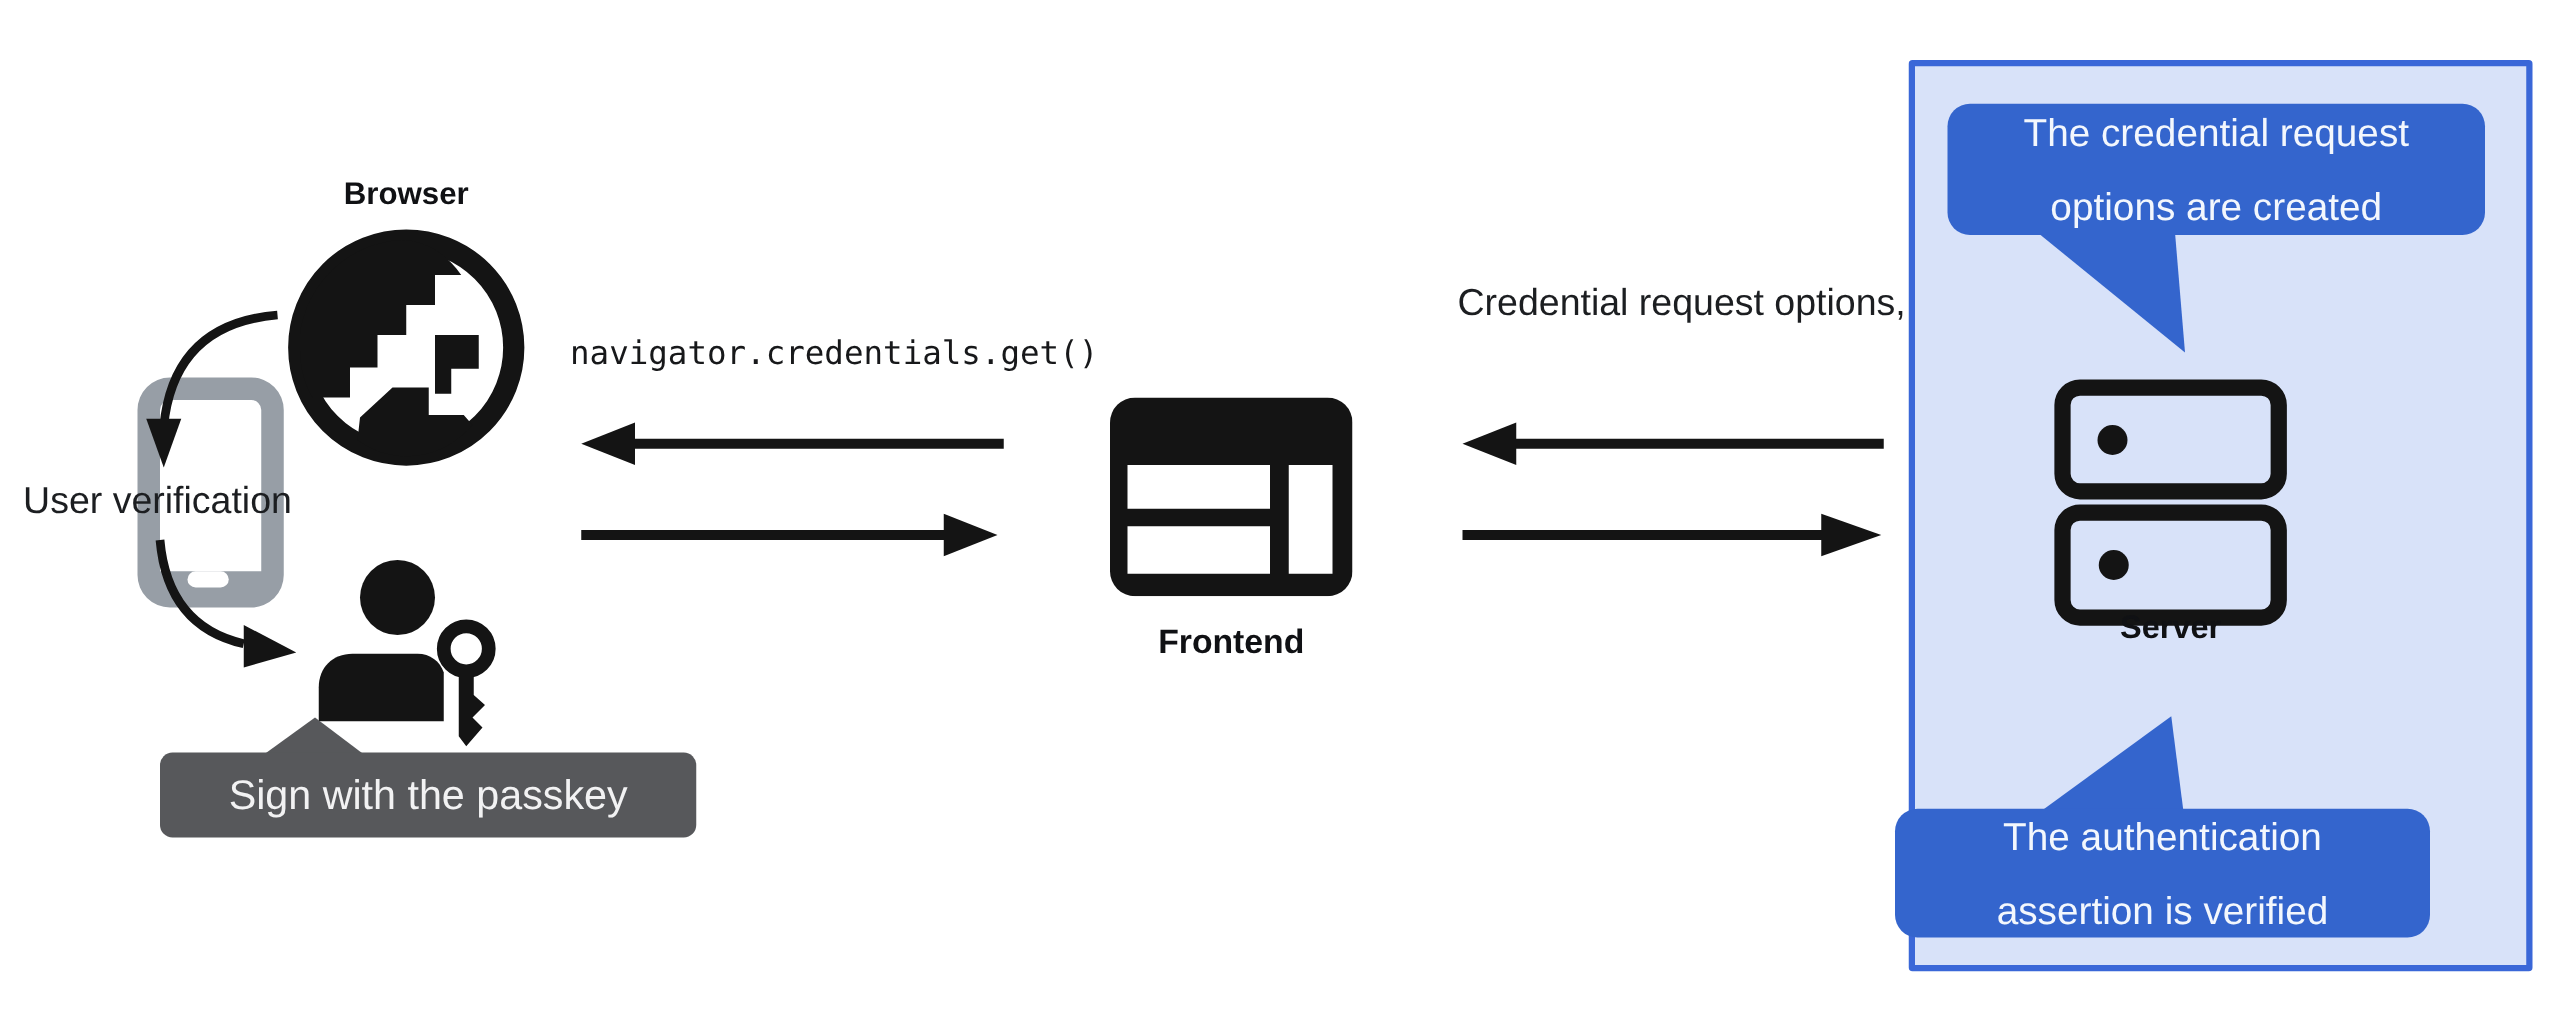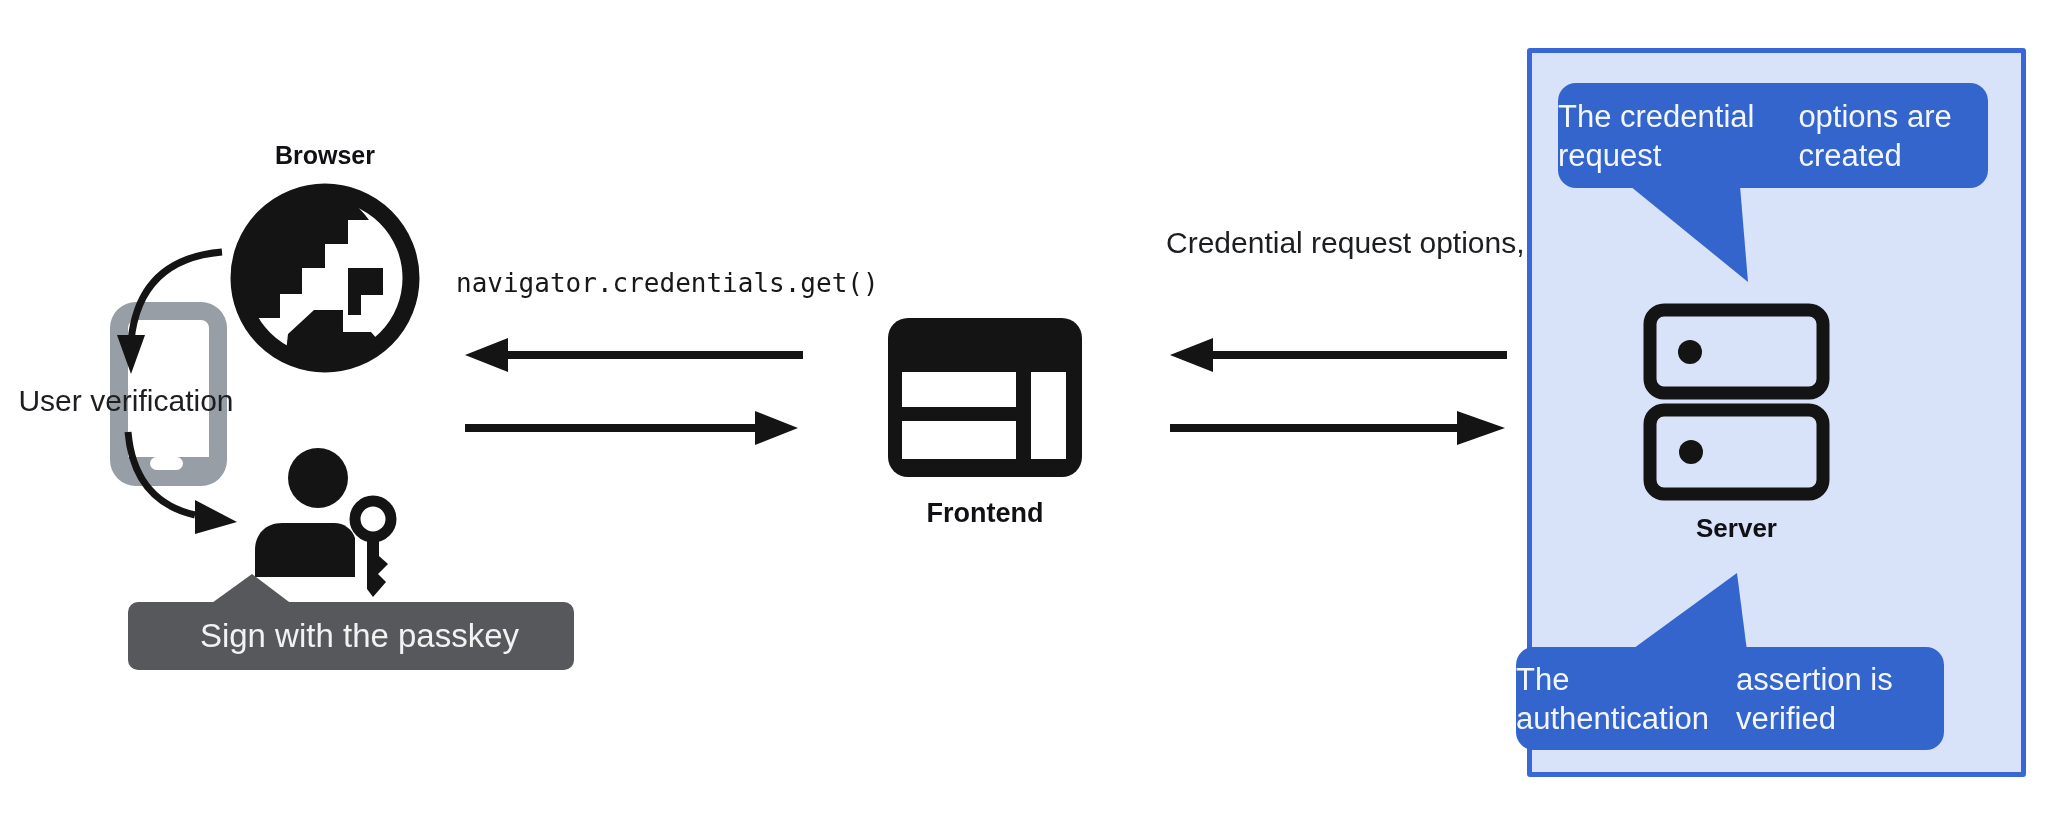--- a/index.html
+++ b/index.html
@@ -27,49 +27,49 @@
   #globe{left:230px;top:182px;}
   #phone{left:110px;top:302px;width:117px;height:184px;box-sizing:border-box;
          border:18px solid var(--phone-gray);border-bottom-width:29px;border-radius:26px;background:#ffffff;}
   #phone-dash{left:150px;top:457px;width:33px;height:13px;border-radius:7px;background:#ffffff;z-index:3;}
   #user-verification-label{left:0px;top:384px;width:252px;font-size:30px;z-index:4;}
   #arrow-to-phone{left:95px;top:235px;z-index:5;}
   #arrow-to-user{left:110px;top:415px;z-index:5;}
   #person-key{left:240px;top:440px;z-index:2;}
   #passkey-tooltip-tail{left:195px;top:568px;z-index:6;}
   #passkey-tooltip{left:128px;top:602px;width:429px;height:68px;border-radius:10px;background:var(--tooltip-bg);
-                   display:flex;align-items:center;justify-content:center;z-index:6;padding-left:17px;}
+                   display:flex;align-items:center;justify-content:center;z-index:6;}
   #passkey-tooltip span{color:var(--tooltip-text);font-size:33px;}
 
   
   #code-call{left:456px;top:268px;font-family:"DejaVu Sans Mono", monospace;font-size:26px;color:#17181a;}
   #mid-arrow-left{left:460px;top:336px;}
   #mid-arrow-right{left:460px;top:409px;}
   #public-key-credential-label{left:463px;top:487px;width:350px;font-size:30px;}
   #frontend-icon{left:888px;top:318px;}
   #frontend-label{left:888px;top:498px;width:194px;font-size:27px;font-weight:bold;color:#101114;}
 
   
   #credential-request-label{left:1166px;top:224px;font-size:30px;line-height:38px;}
   #right-arrow-left{left:1165px;top:336px;}
   #right-arrow-right{left:1165px;top:409px;}
   #signature-label{left:1165px;top:488px;width:345px;font-size:30px;}
 
   
   #server-panel{left:1527px;top:48px;width:499px;height:729px;box-sizing:border-box;
                 background:var(--panel-fill);border:5px solid var(--panel-border);border-radius:3px;}
-  .bubble{background:var(--bubble-bg);border-radius:18px;display:flex;flex-direction:row;
+  .bubble{background:var(--bubble-bg);border-radius:18px;display:flex;flex-direction:column;
           align-items:center;justify-content:center;z-index:4;gap:20px;}
   .bubble span{color:var(--bubble-text);font-size:31px;line-height:39px;}
   #bubble-top{left:1558px;top:83px;width:430px;height:105px;}
   #bubble-top-tail{left:1624px;top:180px;z-index:3;}
   #bubble-bottom{left:1516px;top:647px;width:428px;height:103px;}
   #bubble-bottom-tail{left:1624px;top:565px;z-index:3;}
   #server-icon{left:1643px;top:303px;}
-  #server-label{left:1643px;top:513px;width:187px;font-size:26px;font-weight:bold;color:#101114;}
+  #server-label{left:1643px;top:486px;width:187px;font-size:26px;font-weight:bold;color:#101114;}
 
   svg .ink{fill:var(--icon-black);}
   svg .ink-stroke{stroke:var(--icon-black);fill:none;}
   svg .tail{fill:var(--bubble-bg);}
   svg .gray-ink{fill:var(--tooltip-bg);}
 </style>
 </head>
 <body>
 
 <div id="stage">

